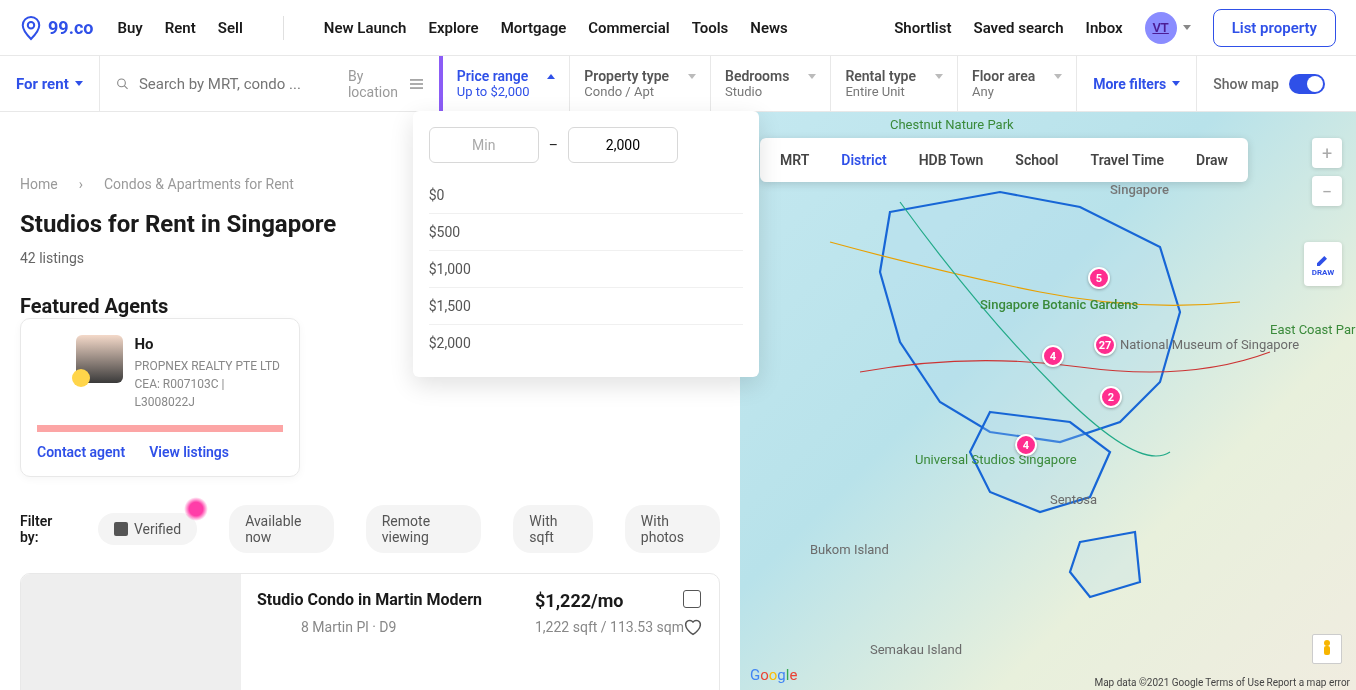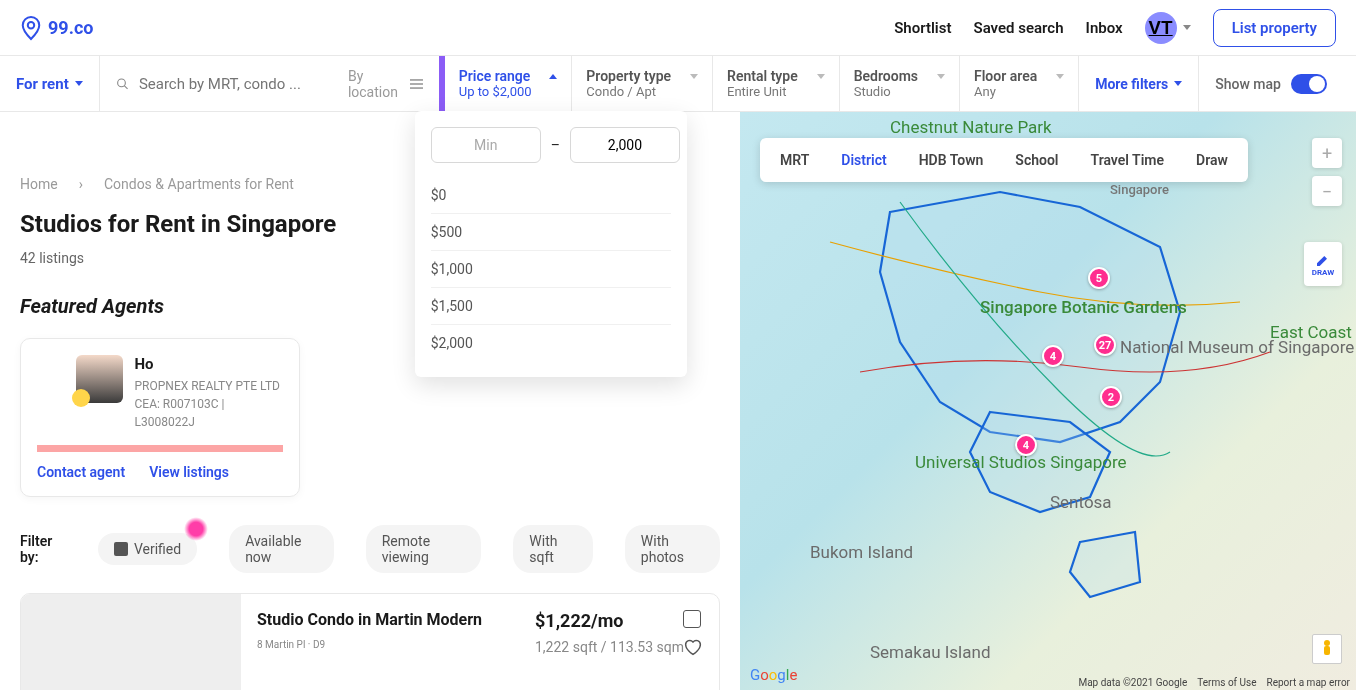--- a/index.html
+++ b/index.html
@@ -6,28 +6,28 @@
 body { background: #fff; color: #1a1a1a; font-size: 14px; }
 
 .topbar { display: flex; align-items: center; height: 56px; border-bottom: 1px solid #e8e8e8; padding: 0 20px; }
 .logo { display: flex; align-items: center; gap: 6px; font-weight: 700; font-size: 18px; color: #2f50e8; margin-right: 24px; }
 .logo-icon { width: 22px; height: 26px; }
 .nav-main { display: flex; gap: 22px; align-items: center; }
 .nav-main a { color: #1a1a1a; text-decoration: none; font-weight: 600; font-size: 15px; }
 .nav-divider { width: 1px; height: 24px; background: #e0e0e0; margin: 0 18px; }
 .nav-right { margin-left: auto; display: flex; align-items: center; gap: 22px; }
 .nav-right a { color: #1a1a1a; text-decoration: none; font-weight: 600; font-size: 15px; }
-.avatar { width: 32px; height: 32px; border-radius: 50%; background: #8a8cff; color: #000000; display: flex; align-items: center; justify-content: center; font-weight: 600; font-size: 19px; text-decoration: underline; }
+.avatar { width: 32px; height: 32px; border-radius: 50%; background: #8a8cff; color: #4c1d95; display: flex; align-items: center; justify-content: center; font-weight: 600; font-size: 13px; text-decoration: underline; }
 .avatar-wrap { display: flex; align-items: center; gap: 6px; }
 .list-prop-btn { border: 1.5px solid #2f50e8; color: #2f50e8; background: #fff; border-radius: 8px; padding: 9px 18px; font-weight: 600; font-size: 15px; cursor: pointer; }
 
 .filterbar { display: flex; height: 56px; border-bottom: 1px solid #e8e8e8; align-items: stretch; }
 .filter-seg { border-right: 1px solid #e8e8e8; display: flex; align-items: center; padding: 0 16px; }
 .for-rent { color: #2f50e8; font-weight: 700; font-size: 15px; display: flex; align-items: center; gap: 6px; }
-.search-seg { flex: 0 0 340px; display: flex; align-items: center; gap: 10px; padding: 0 16px; border-right: 6px solid #8b5cf6; }
+.search-seg { flex: 0 0 340px; display: flex; align-items: center; gap: 10px; padding: 0 16px; border-right: 4px solid #8b5cf6; }
 .search-input { border: none; outline: none; font-size: 15px; color: #888; flex: 1; }
 .byloc { color: #9a9a9a; font-size: 14px; display: flex; align-items: center; gap: 6px; }
 .filter-col { display: flex; flex-direction: column; justify-content: center; padding: 0 14px; border-right: 1px solid #e8e8e8; position: relative; }
 .filter-label { font-weight: 600; font-size: 14px; color: #555; display: flex; align-items: center; gap: 6px; white-space: nowrap; }
 .filter-label.active { color: #2f50e8; text-align: right; }
 .filter-value { font-size: 13px; color: #777; white-space: nowrap; }
 .filter-value.active { color: #2f50e8; }
 .more-filters { display: flex; align-items: center; padding: 0 16px; border-right: 1px solid #e8e8e8; color: #2f50e8; font-weight: 700; gap: 6px; }
 .showmap { display: flex; align-items: center; padding: 0 16px; gap: 10px; color: #666; font-weight: 500; }
 .toggle { width: 36px; height: 20px; background: #2f50e8; border-radius: 10px; position: relative; }
@@ -37,81 +37,93 @@
 .chevron.down { border-top: 5px solid currentColor; }
 .chevron.up { border-bottom: 5px solid currentColor; }
 
 .main-wrap { display: flex; height: calc(690px - 112px); }
 .left-panel { width: 740px; padding: 24px 20px 0 20px; overflow: hidden; position: relative; }
 .right-panel { flex: 1; position: relative; background: linear-gradient(135deg, #c4e8f0 0%, #b8e2ea 40%, #e8f0dc 70%, #f0ece0 100%); }
 
 .breadcrumb { display: flex; gap: 21px; align-items: center; color: #9a9a9a; font-size: 14px; margin-bottom: 18px; margin-top: 40px; }
 .page-title { font-size: 24px; font-weight: 700; margin-bottom: 12px; }
 .listing-count { color: #666; margin-bottom: 28px; }
-.featured-h { font-size: 20px; font-weight: 700; margin-bottom: 20px; font-style: italic; }
+.featured-h { font-size: 20px; font-weight: 700; margin-bottom: 0; }
 
 .agent-card { border: 1px solid #e8e8e8; border-radius: 10px; padding: 16px; width: 280px; margin-bottom: 28px; box-shadow: 0 2px 8px rgba(0,0,0,0.04); }
 .agent-top { display: flex; gap: 12px; align-items: flex-start; margin-bottom: 14px; padding-left: 39px; }
 .agent-photo { width: 48px; height: 48px; border-radius: 6px; background: linear-gradient(#f4d9c9, #3a3a3a); position: relative; }
 .agent-badge { position: absolute; bottom: -4px; left: -4px; width: 18px; height: 18px; background: #ffd54a; border-radius: 50%; }
 .agent-name { font-weight: 700; font-size: 15px; margin-bottom: 4px; }
 .agent-meta { font-size: 12px; color: #888; line-height: 1.5; }
 .agent-actions { display: flex; gap: 24px; border-top: 7px solid #fca5a5; padding-top: 12px; }
 .agent-actions a { color: #2f50e8; font-weight: 600; font-size: 14px; text-decoration: none; }
 
 .filterby-row { display: flex; align-items: center; gap: 32px; margin-bottom: 20px; position: relative; }
 .filterby-label { font-weight: 600; }
 .chip { background: #f4f4f4; border-radius: 18px; padding: 8px 16px; color: #555; font-size: 14px; display: flex; align-items: center; gap: 6px; }
 .chip .shield { width: 14px; height: 14px; background: #555; border-radius: 2px; }
 .pink-dot { position: absolute; width: 24px; height: 24px; border-radius: 50%; background: radial-gradient(circle, #ff3da8 0%, #ff3da8 40%, rgba(255,61,168,0) 70%); left: 164px; top: -8px; }
 
 .listing-card { border: 1px solid #e8e8e8; border-radius: 10px; display: flex; overflow: hidden; }
 .listing-img { width: 220px; height: 140px; background: #eee; }
 .listing-mid { flex: 1; padding: 16px; }
 .listing-title { font-weight: 700; font-size: 16px; line-height: 1.3; margin-bottom: 8px; }
-.listing-addr { color: #888; font-size: 10px; }
+.listing-addr { color: #888; font-size: 14px; margin-left: 44px; }
 .listing-right { width: 200px; padding: 16px; position: relative; }
 .listing-price { font-weight: 700; font-size: 18px; margin-bottom: 8px; }
 .listing-size { color: #888; font-size: 14px; }
 .like-icons { position: absolute; right: 16px; top: 16px; display: flex; flex-direction: column; gap: 10px; }
 .like-icons span { width: 18px; height: 18px; border: 1.5px solid #555; }
 .like-icons .heart { border: none; }
 
 .map-controls { position: absolute; top: 26px; left: 20px; background: #fff; border-radius: 6px; box-shadow: 0 2px 8px rgba(0,0,0,0.15); display: flex; padding: 4px; z-index: 5; }
 .map-tab { padding: 10px 16px; font-weight: 600; color: #444; cursor: pointer; }
 .map-tab.active { color: #2f50e8; }
 .zoom-controls { position: absolute; top: 26px; right: 14px; display: flex; flex-direction: column; gap: 8px; z-index: 5; }
 .zoom-btn { width: 30px; height: 30px; background: #fff; border-radius: 4px; box-shadow: 0 1px 4px rgba(0,0,0,0.15); display: flex; align-items: center; justify-content: center; color: #aaa; font-size: 18px; }
 .draw-btn { position: absolute; top: 130px; right: 14px; width: 38px; height: 44px; background: #fff; border-radius: 4px; box-shadow: 0 1px 4px rgba(0,0,0,0.15); display: flex; flex-direction: column; align-items: center; justify-content: center; color: #2f50e8; font-size: 8px; font-weight: 700; z-index: 5; }
 .marker { position: absolute; width: 22px; height: 22px; border-radius: 50%; background: #ff2d8f; color: #fff; display: flex; align-items: center; justify-content: center; font-size: 11px; font-weight: 700; border: 2px solid #fff; z-index: 3; box-shadow: 0 1px 3px rgba(0,0,0,0.3); }
 .google-logo { position: absolute; bottom: 6px; left: 10px; font-family: "Product Sans", sans-serif; font-size: 15px; z-index: 5; }
-.map-attr { position: absolute; bottom: 2px; right: 6px; font-size: 10px; color: #444; z-index: 5; display: flex; gap: 10px; }
+.map-attr { position: absolute; bottom: 2px; right: 6px; font-size: 10px; color: #444; z-index: 5; display: flex; gap: 2px; }
 .pegman { position: absolute; bottom: 26px; right: 14px; width: 30px; height: 30px; background: #fff; border: 1px solid #ccc; border-radius: 2px; display: flex; align-items: center; justify-content: center; z-index: 5; }
 
-.price-dropdown { position: absolute; top: 100%; left: -30px; background: #fff; box-shadow: 0 8px 24px rgba(0,0,0,0.12); border-radius: 6px; padding: 16px; width: 272px; z-index: 20; }
+.price-dropdown { position: absolute; top: 100%; left: -30px; background: #fff; box-shadow: 0 8px 24px rgba(0,0,0,0.12); border-radius: 6px; padding: 16px; width: 346px; z-index: 20; }
 .price-inputs { display: flex; align-items: center; gap: 10px; margin-bottom: 14px; }
 .price-input { width: 110px; height: 36px; border: 1px solid #d8d8d8; border-radius: 6px; text-align: center; font-size: 14px; outline: none; }
 .price-input::placeholder { color: #aaa; }
 .price-opt { padding: 10px 0; border-bottom: 1px solid #f0f0f0; color: #555; cursor: pointer; }
 .price-opt:last-child { border-bottom: none; }
 
 .map-svg { position: absolute; inset: 0; z-index: 2; }
-.map-labels { position: absolute; font-size: 17px; color: #6b6b6b; z-index: 2; white-space: nowrap; }
+.map-labels { position: absolute; font-size: 13px; color: #6b6b6b; z-index: 2; white-space: nowrap; }
 .map-label-big { font-size: 13px; color: #777; font-weight: 500; }
 </style>
 </head>
 <body>
 
 <div class="topbar">
   <div class="logo">
     <svg class="logo-icon" viewBox="0 0 24 28">
         <path fill="none" stroke="#2f50e8" stroke-width="2.2" d="M12 2c5 0 9 4 9 9 0 6-9 15-9 15S3 17 3 11c0-5 4-9 9-9z"></path>
         <circle cx="12" cy="11" r="3.5" fill="none" stroke="#2f50e8" stroke-width="2.2"></circle>
       </svg>
     <span>99.co</span>
+  </div>
+  <div class="nav-main">
+    <a>Buy</a>
+    <a>Rent</a>
+    <a>Sell</a>
+    <span class="nav-divider"></span>
+    <a>New Launch</a>
+    <a>Explore</a>
+    <a>Mortgage</a>
+    <a>Commercial</a>
+    <a>Tools</a>
+    <a>News</a>
   </div>
   <div class="nav-right">
     <a>Shortlist</a>
     <a>Saved search</a>
     <a>Inbox</a>
     <div class="avatar-wrap">
       <div class="avatar">VT</div>
       <span class="chevron down" style="color:#888"></span>
     </div>
     <button class="list-prop-btn">List property</button>
@@ -155,26 +167,26 @@
       <div class="price-opt">$1,000</div>
       <div class="price-opt">$1,500</div>
       <div class="price-opt">$2,000</div>
     </div>
   </div>
   <div class="filter-col">
     <span class="filter-label"><span>Property type</span>&nbsp;&nbsp;<span class="chevron down" style="color:#bbb"></span></span>
     <span class="filter-value">Condo / Apt</span>
   </div>
   <div class="filter-col">
+    <span class="filter-label"><span>Bedrooms</span>&nbsp;&nbsp;<span class="chevron down" style="color:#bbb"></span></span>
+    <span class="filter-value">Studio</span>
+  </div>
+  <div class="filter-col">
     <span class="filter-label"><span>Rental type</span>&nbsp;&nbsp;<span class="chevron down" style="color:#bbb"></span></span>
     <span class="filter-value">Entire Unit</span>
-  </div>
-  <div class="filter-col">
-    <span class="filter-label"><span>Bedrooms</span>&nbsp;&nbsp;<span class="chevron down" style="color:#bbb"></span></span>
-    <span class="filter-value">Studio</span>
   </div>
   <div class="filter-col">
     <span class="filter-label"><span>Floor area</span>&nbsp;&nbsp;<span class="chevron down" style="color:#bbb"></span></span>
     <span class="filter-value">Any</span>
   </div>
   <div class="more-filters">
     <span>More filters</span>
     <span class="chevron down"></span>
   </div>
   <div class="showmap">

